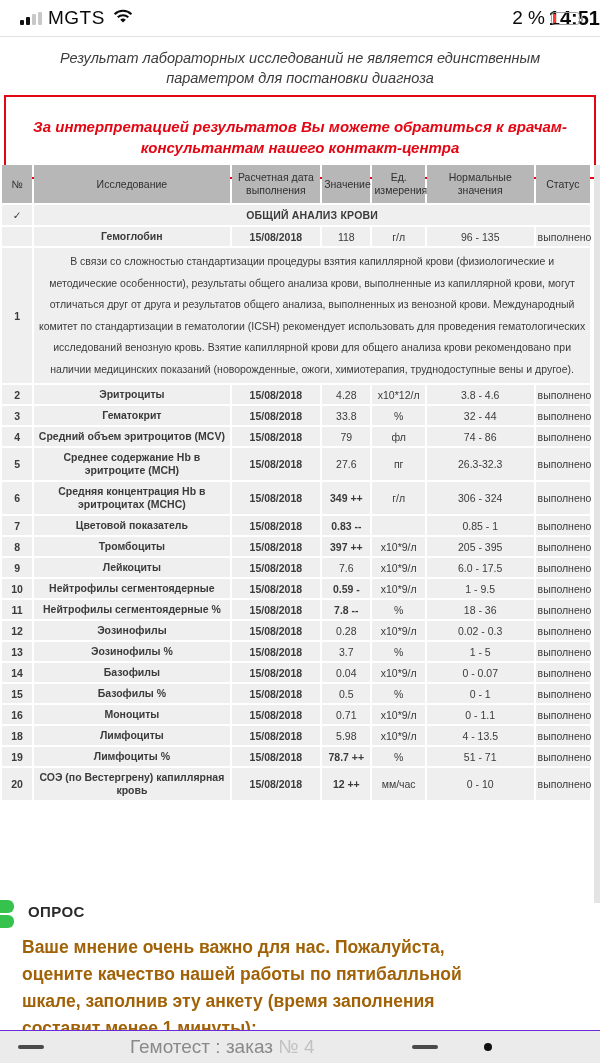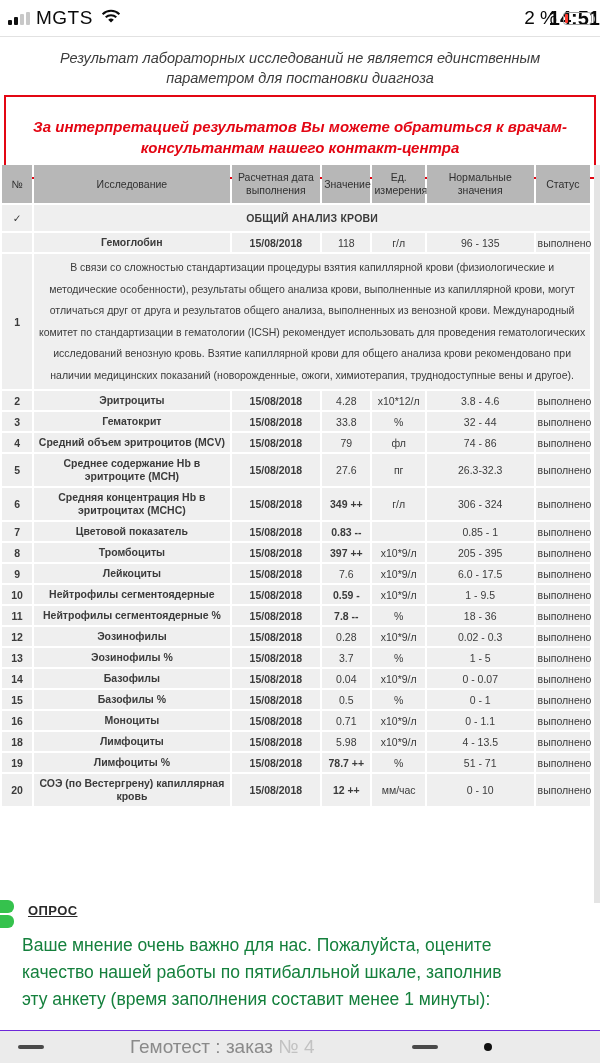--- a/index.html
+++ b/index.html
@@ -2,21 +2,21 @@
 <html><head>
 <meta charset="utf-8">
 <style>
   * { margin:0; padding:0; box-sizing:border-box; }
   html,body { width:600px; height:1063px; background:#fff; overflow:hidden;
     font-family:"Liberation Sans", sans-serif; }
   .screen { position:relative; width:600px; height:1063px; background:#fff; }
 
   
   .status-bar { position:absolute; top:0; left:0; right:0; height:37px;
-    display:flex; align-items:center; padding:0 8px; border-bottom:1px solid #e2e2e2; }
+    display:flex; align-items:center; padding:0 20px; border-bottom:1px solid #e2e2e2; }
   .sb-left { display:flex; align-items:center; gap:6px; }
   .signal { display:flex; align-items:flex-end; gap:2px; height:13px; }
   .signal i { display:block; width:4px; border-radius:1px; background:#c8c8c8; }
   .signal i.on { background:#111; }
   .signal i:nth-child(1){height:5px;} .signal i:nth-child(2){height:8px;}
   .signal i:nth-child(3){height:11px;} .signal i:nth-child(4){height:13px;}
   .carrier { font-size:19px; color:#0a0a0a; letter-spacing:.5px; }
   .wifi { margin-left:2px; }
   .sb-time { position:absolute; left:0; right:0; text-align:right;
     font-size:20px; font-weight:700; color:#0a0a0a; }
@@ -42,42 +42,42 @@
   table.results { border-collapse:separate; border-spacing:2px; width:592px;
     table-layout:fixed; }
   table.results th, table.results td { background:#efefef; color:#3b3b3b;
     font-size:10.5px; text-align:center; vertical-align:middle; padding:3px 2px; }
   table.results th { background:#b7b7b7; color:#303030; font-weight:400;
     height:38px; line-height:13px; }
   col.c1{width:30px;} col.c2{width:194px;} col.c3{width:88px;} col.c4{width:48px;}
   col.c5{width:52px;} col.c6{width:106px;} col.c7{width:54px;}
   td.check-cell { background:#b9d7c9; color:#6d7d75; font-size:14px; }
   td.group-cell { background:#a7cfbe; color:#111; font-weight:700; font-size:15px;
-    height:26px; letter-spacing:.2px; }
+    height:20px; letter-spacing:.2px; }
   td.c-num { font-weight:700; color:#3b3b3b; }
   td.c-name { font-weight:700; line-height:13px; }
   td.c-date { font-weight:700; }
   td.c-val.bold { font-weight:700; }
   td.c-status { font-size:9.5px; color:#3f3f3f; }
   td.note { text-align:center; font-size:14.5px; line-height:21.5px; color:#222;
     padding:10px 6px; font-weight:400; }
   .scroll-strip { position:absolute; top:165px; right:0; width:6px; height:738px;
     background:#e4e4e4; }
 
   
   .survey { position:absolute; top:893px; left:0; right:0; }
   .survey-icon { position:absolute; left:-8px; top:7px; width:22px; height:30px; }
   .survey-icon .b1,.survey-icon .b2 { position:absolute; left:0; width:22px; height:13px;
     border-radius:6px; }
   .survey-icon .b1 { top:0; background:#35c24d; }
   .survey-icon .b2 { top:15px; background:#35c24d; }
-  .survey-label { margin:10px 0 0 28px; font-size:13px; font-weight:700; color:#2a2a2a;
-    letter-spacing:.4px;text-decoration:underline; }
-  .survey-text { margin:14px 0 0 22px; width:490px; font-size:17.5px; font-weight:400;
-    color:#15803d; line-height:27px; }
+  .survey-label { margin:10px 0 0 28px; font-size:15px; font-weight:700; color:#2a2a2a;
+    letter-spacing:.4px; }
+  .survey-text { margin:14px 0 0 22px; width:490px; font-size:17.5px; font-weight:700;
+    color:#a16207; line-height:27px; }
 
   
   .bottom-bar { position:absolute; left:0; right:0; bottom:0; height:33px;
     background:#ebebeb; border-top:1px solid #6d28d9; display:flex; align-items:center; }
   .bb-dash { width:26px; height:4px; border-radius:2px; background:#4a4a4a; }
   .bb-dash.left { margin-left:18px; }
   .bb-dash.right { position:absolute; left:412px; }
   .bb-title { position:absolute; left:130px; font-size:19px; color:#8a8a8a; }
   .bb-title .fade { color:#c2c2c2; }
   .bb-dot { position:absolute; left:484px; width:8px; height:8px; border-radius:50%;

